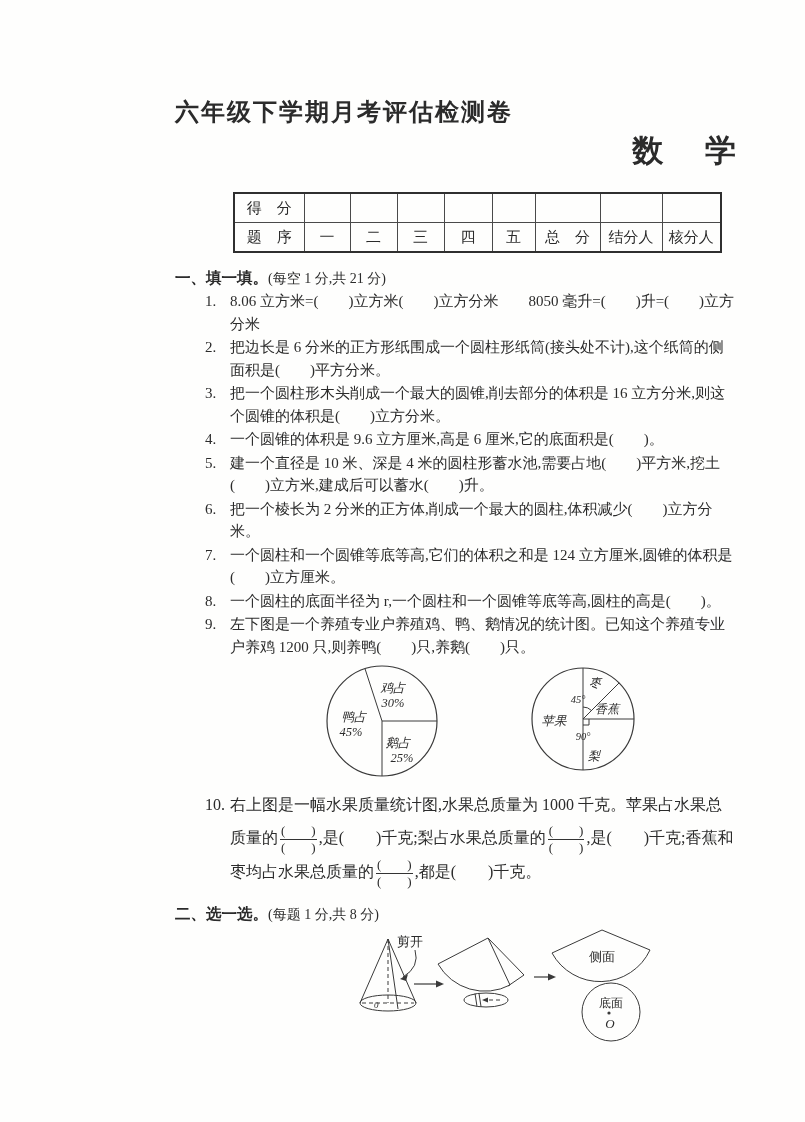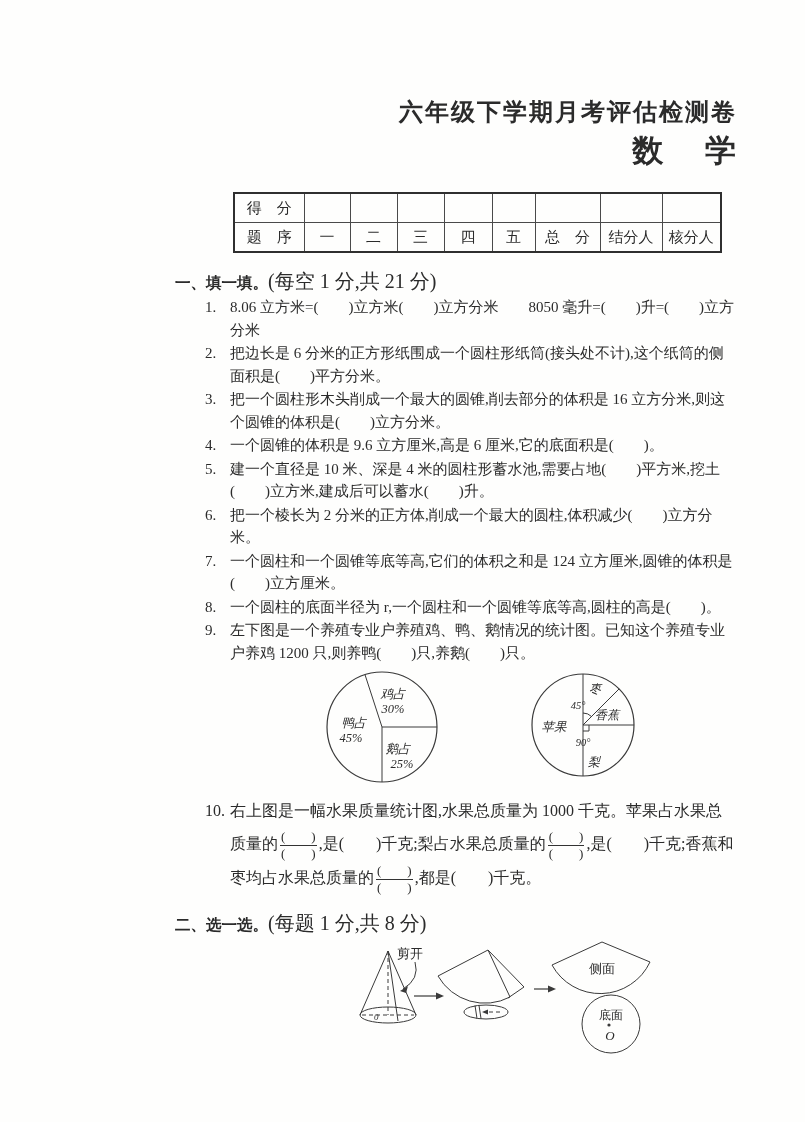--- a/index.html
+++ b/index.html
@@ -7,21 +7,21 @@
     width:805px; height:1122px;
     background:#fefefd;
     font-family:"Liberation Serif","DejaVu Serif",serif;
     color:#2b2b2b;
     position:relative;
     overflow:hidden;
   }
   .sheet { position:absolute; left:175px; top:0; width:562px; }
 
   .page-title {
-    margin-top:96px; text-align:right;
+    margin-top:96px; text-align:left;
     font-size:24px; font-weight:bold; letter-spacing:2px;
     white-space:pre;
   }
   .subject-title {
     margin-top:2px; text-align:right;
     font-size:31px; font-weight:bold; letter-spacing:1px;
     white-space:pre;
   }
   .exam-meta {
     margin-top:13px; display:flex; justify-content:center; gap:58px;
@@ -33,21 +33,21 @@
     table-layout:fixed; width:487px;
     border:2px solid #2f2f2f;
   }
   table.score-table td {
     border:1px solid #4a4a4a; height:28px;
     text-align:center; font-size:15px; white-space:pre;
     padding:0;
   }
 
   .sec-head { margin-top:15px; font-size:15.5px; font-weight:bold; }
-  .sec-head .note { font-weight:normal; font-size:20px;text-align:right; }
+  .sec-head .note { font-weight:normal; font-size:14px;text-align:right; }
 
   .items { font-size:15px; line-height:22.5px; }
   .q-item { padding-left:55px; margin-top:1px; }
   .q-item .num {
     display:inline-block; width:25px; margin-left:-25px;
   }
   .q-item-10 { line-height:33px; margin-top:2px; }
 
   .frac {
     display:inline-block; vertical-align:-9px; text-align:center;

